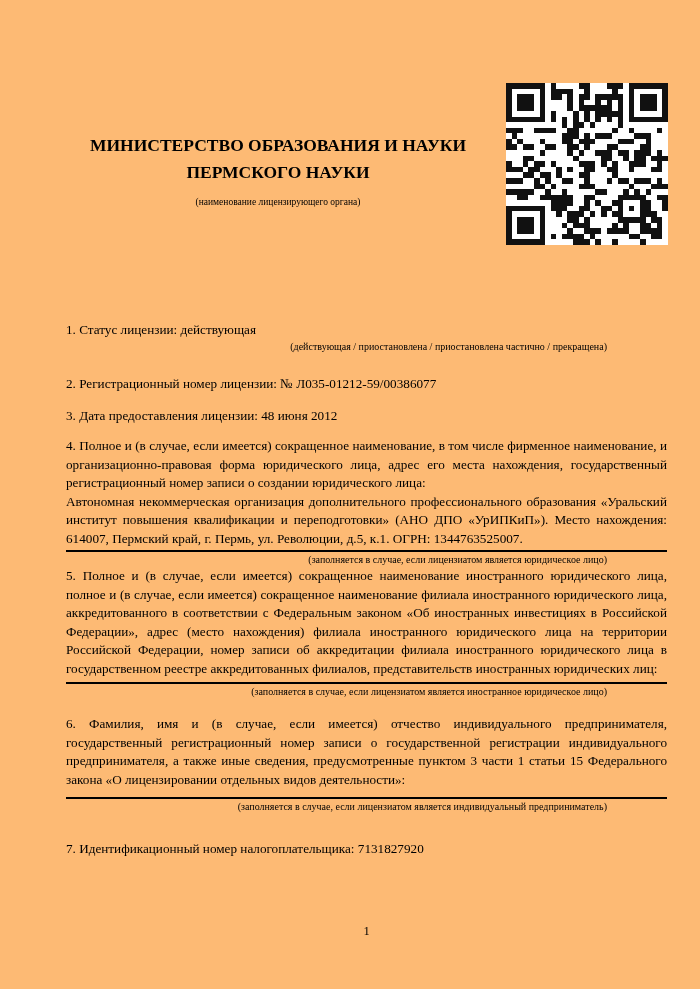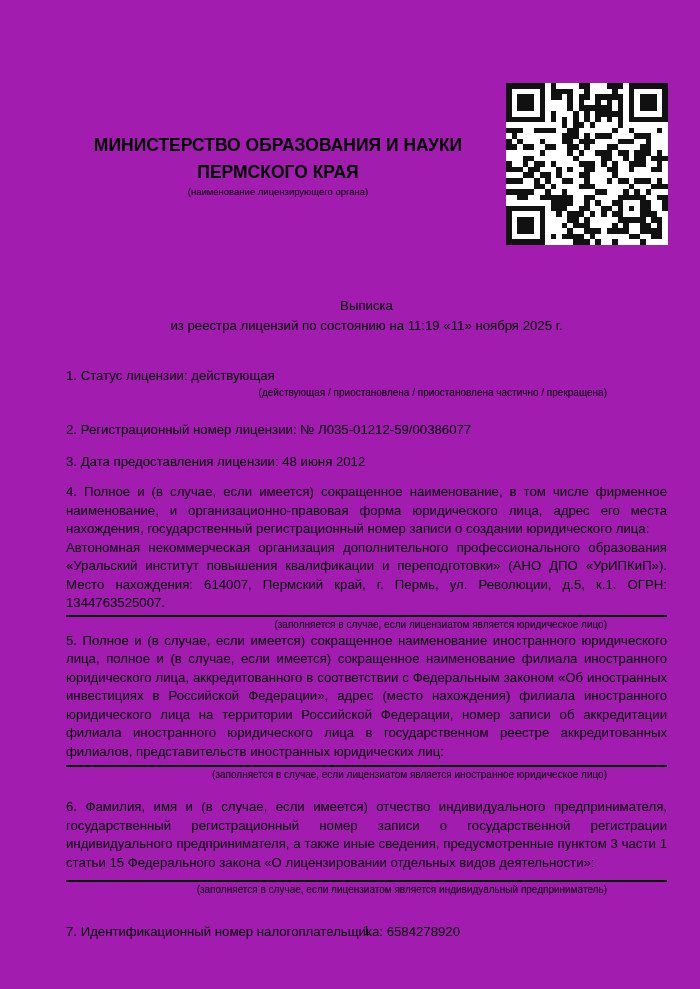--- a/index.html
+++ b/index.html
@@ -1,22 +1,22 @@
 <!DOCTYPE html>
 <html><head>
 <meta charset="utf-8">
 <style>
   html,body{margin:0;padding:0;background:#ffffff;}
   .page{
-    position:relative;width:700px;height:989px;background:#a21caf;color:#000;
-    font-family:Liberation Sans, sans-serif;overflow:hidden;
+    position:relative;width:700px;height:989px;background:#fdba74;color:#000;
+    font-family:Liberation Serif, serif;overflow:hidden;
   }
   .header{position:absolute;left:66px;top:132px;width:424px;text-align:center;}
   .header-title{font-weight:bold;font-size:17.5px;line-height:27px;}
-  .header-caption{font-size:9.5px;line-height:12px;margin-top:0;}
+  .header-caption{font-size:9.5px;line-height:12px;margin-top:10px;}
   .qr{position:absolute;left:506px;top:83px;width:162px;height:162px;}
   .qr svg{display:block;width:100%;height:100%;}
   .content{position:absolute;left:66px;top:290px;width:601px;font-size:13.2px;}
   .doc-title{text-align:center;line-height:20px;margin-top:6px;}
   .item{line-height:19px;}
   .para{text-align:justify;line-height:18.5px;}
   .caption{font-size:10px;line-height:14px;text-align:right;padding-right:60px;}
   .rule{border-top:2px solid #000;height:0;width:100%;}
   .mt1{margin-top:1px}.mt2{margin-top:2px}.mt4{margin-top:4px}.mt8{margin-top:8px}
   .mt12{margin-top:12px}.mt13{margin-top:13px}.mt14{}.mt16{margin-top:16px}
@@ -24,38 +24,34 @@
   .page-number{position:absolute;left:66px;top:924px;width:601px;text-align:center;font-size:12.5px;}
 </style>
 </head>
 <body>
 
 <div class="page">
 
   <div class="header">
     <div class="header-title">
       <div>МИНИСТЕРСТВО ОБРАЗОВАНИЯ И НАУКИ</div>
-      <div>ПЕРМСКОГО КРАЯ</div>
+      <div>ПЕРМСКОГО НАУКИ</div>
     </div>
     <div class="header-caption">(наименование лицензирующего органа)</div>
   </div>
 
   <div class="qr">
     <svg viewBox="0 0 29 29" shape-rendering="crispEdges" aria-hidden="true">
       <rect x="0" y="0" width="29" height="29" fill="#ffffff"></rect>
       <path id="qr-path" fill="#111111" d="M0 0h1v1h-1zM1 0h1v1h-1zM2 0h1v1h-1zM3 0h1v1h-1zM4 0h1v1h-1zM5 0h1v1h-1zM6 0h1v1h-1zM8 0h1v1h-1zM13 0h1v1h-1zM14 0h1v1h-1zM18 0h1v1h-1zM19 0h1v1h-1zM20 0h1v1h-1zM22 0h1v1h-1zM23 0h1v1h-1zM24 0h1v1h-1zM25 0h1v1h-1zM26 0h1v1h-1zM27 0h1v1h-1zM28 0h1v1h-1zM0 1h1v1h-1zM6 1h1v1h-1zM8 1h1v1h-1zM9 1h1v1h-1zM10 1h1v1h-1zM11 1h1v1h-1zM14 1h1v1h-1zM19 1h1v1h-1zM22 1h1v1h-1zM28 1h1v1h-1zM0 2h1v1h-1zM2 2h1v1h-1zM3 2h1v1h-1zM4 2h1v1h-1zM6 2h1v1h-1zM8 2h1v1h-1zM9 2h1v1h-1zM11 2h1v1h-1zM13 2h1v1h-1zM14 2h1v1h-1zM16 2h1v1h-1zM17 2h1v1h-1zM18 2h1v1h-1zM19 2h1v1h-1zM20 2h1v1h-1zM22 2h1v1h-1zM24 2h1v1h-1zM25 2h1v1h-1zM26 2h1v1h-1zM28 2h1v1h-1zM0 3h1v1h-1zM2 3h1v1h-1zM3 3h1v1h-1zM4 3h1v1h-1zM6 3h1v1h-1zM11 3h1v1h-1zM13 3h1v1h-1zM16 3h1v1h-1zM18 3h1v1h-1zM20 3h1v1h-1zM22 3h1v1h-1zM24 3h1v1h-1zM25 3h1v1h-1zM26 3h1v1h-1zM28 3h1v1h-1zM0 4h1v1h-1zM2 4h1v1h-1zM3 4h1v1h-1zM4 4h1v1h-1zM6 4h1v1h-1zM11 4h1v1h-1zM13 4h1v1h-1zM14 4h1v1h-1zM15 4h1v1h-1zM16 4h1v1h-1zM17 4h1v1h-1zM18 4h1v1h-1zM20 4h1v1h-1zM22 4h1v1h-1zM24 4h1v1h-1zM25 4h1v1h-1zM26 4h1v1h-1zM28 4h1v1h-1zM0 5h1v1h-1zM6 5h1v1h-1zM8 5h1v1h-1zM12 5h1v1h-1zM14 5h1v1h-1zM16 5h1v1h-1zM17 5h1v1h-1zM18 5h1v1h-1zM19 5h1v1h-1zM20 5h1v1h-1zM22 5h1v1h-1zM28 5h1v1h-1zM0 6h1v1h-1zM1 6h1v1h-1zM2 6h1v1h-1zM3 6h1v1h-1zM4 6h1v1h-1zM5 6h1v1h-1zM6 6h1v1h-1zM8 6h1v1h-1zM10 6h1v1h-1zM12 6h1v1h-1zM14 6h1v1h-1zM16 6h1v1h-1zM18 6h1v1h-1zM20 6h1v1h-1zM22 6h1v1h-1zM23 6h1v1h-1zM24 6h1v1h-1zM25 6h1v1h-1zM26 6h1v1h-1zM27 6h1v1h-1zM28 6h1v1h-1zM10 7h1v1h-1zM12 7h1v1h-1zM13 7h1v1h-1zM15 7h1v1h-1zM20 7h1v1h-1zM0 8h1v1h-1zM1 8h1v1h-1zM2 8h1v1h-1zM5 8h1v1h-1zM6 8h1v1h-1zM7 8h1v1h-1zM8 8h1v1h-1zM11 8h1v1h-1zM12 8h1v1h-1zM19 8h1v1h-1zM22 8h1v1h-1zM27 8h1v1h-1zM1 9h1v1h-1zM10 9h1v1h-1zM11 9h1v1h-1zM12 9h1v1h-1zM14 9h1v1h-1zM16 9h1v1h-1zM17 9h1v1h-1zM18 9h1v1h-1zM23 9h1v1h-1zM24 9h1v1h-1zM25 9h1v1h-1zM0 10h1v1h-1zM2 10h1v1h-1zM6 10h1v1h-1zM10 10h1v1h-1zM11 10h1v1h-1zM13 10h1v1h-1zM14 10h1v1h-1zM15 10h1v1h-1zM20 10h1v1h-1zM21 10h1v1h-1zM22 10h1v1h-1zM25 10h1v1h-1zM0 11h1v1h-1zM1 11h1v1h-1zM3 11h1v1h-1zM4 11h1v1h-1zM7 11h1v1h-1zM8 11h1v1h-1zM11 11h1v1h-1zM12 11h1v1h-1zM14 11h1v1h-1zM18 11h1v1h-1zM19 11h1v1h-1zM24 11h1v1h-1zM25 11h1v1h-1zM6 12h1v1h-1zM11 12h1v1h-1zM13 12h1v1h-1zM16 12h1v1h-1zM17 12h1v1h-1zM18 12h1v1h-1zM20 12h1v1h-1zM21 12h1v1h-1zM23 12h1v1h-1zM24 12h1v1h-1zM25 12h1v1h-1zM27 12h1v1h-1zM3 13h1v1h-1zM4 13h1v1h-1zM12 13h1v1h-1zM17 13h1v1h-1zM18 13h1v1h-1zM21 13h1v1h-1zM23 13h1v1h-1zM24 13h1v1h-1zM26 13h1v1h-1zM27 13h1v1h-1zM28 13h1v1h-1zM0 14h1v1h-1zM3 14h1v1h-1zM5 14h1v1h-1zM6 14h1v1h-1zM8 14h1v1h-1zM13 14h1v1h-1zM14 14h1v1h-1zM15 14h1v1h-1zM17 14h1v1h-1zM19 14h1v1h-1zM22 14h1v1h-1zM23 14h1v1h-1zM24 14h1v1h-1zM27 14h1v1h-1zM0 15h1v1h-1zM1 15h1v1h-1zM2 15h1v1h-1zM4 15h1v1h-1zM5 15h1v1h-1zM9 15h1v1h-1zM11 15h1v1h-1zM14 15h1v1h-1zM15 15h1v1h-1zM18 15h1v1h-1zM19 15h1v1h-1zM22 15h1v1h-1zM26 15h1v1h-1zM27 15h1v1h-1zM3 16h1v1h-1zM4 16h1v1h-1zM6 16h1v1h-1zM7 16h1v1h-1zM9 16h1v1h-1zM13 16h1v1h-1zM14 16h1v1h-1zM19 16h1v1h-1zM0 17h1v1h-1zM1 17h1v1h-1zM2 17h1v1h-1zM5 17h1v1h-1zM7 17h1v1h-1zM10 17h1v1h-1zM11 17h1v1h-1zM14 17h1v1h-1zM18 17h1v1h-1zM20 17h1v1h-1zM21 17h1v1h-1zM23 17h1v1h-1zM24 17h1v1h-1zM25 17h1v1h-1zM27 17h1v1h-1zM5 18h1v1h-1zM6 18h1v1h-1zM8 18h1v1h-1zM13 18h1v1h-1zM14 18h1v1h-1zM15 18h1v1h-1zM22 18h1v1h-1zM26 18h1v1h-1zM27 18h1v1h-1zM28 18h1v1h-1zM0 19h1v1h-1zM1 19h1v1h-1zM2 19h1v1h-1zM3 19h1v1h-1zM4 19h1v1h-1zM7 19h1v1h-1zM10 19h1v1h-1zM16 19h1v1h-1zM17 19h1v1h-1zM21 19h1v1h-1zM23 19h1v1h-1zM25 19h1v1h-1zM2 20h1v1h-1zM3 20h1v1h-1zM6 20h1v1h-1zM7 20h1v1h-1zM8 20h1v1h-1zM9 20h1v1h-1zM10 20h1v1h-1zM11 20h1v1h-1zM14 20h1v1h-1zM15 20h1v1h-1zM20 20h1v1h-1zM21 20h1v1h-1zM22 20h1v1h-1zM23 20h1v1h-1zM24 20h1v1h-1zM27 20h1v1h-1zM28 20h1v1h-1zM8 21h1v1h-1zM9 21h1v1h-1zM10 21h1v1h-1zM11 21h1v1h-1zM14 21h1v1h-1zM16 21h1v1h-1zM19 21h1v1h-1zM20 21h1v1h-1zM24 21h1v1h-1zM25 21h1v1h-1zM28 21h1v1h-1zM0 22h1v1h-1zM1 22h1v1h-1zM2 22h1v1h-1zM3 22h1v1h-1zM4 22h1v1h-1zM5 22h1v1h-1zM6 22h1v1h-1zM8 22h1v1h-1zM9 22h1v1h-1zM10 22h1v1h-1zM13 22h1v1h-1zM14 22h1v1h-1zM17 22h1v1h-1zM18 22h1v1h-1zM20 22h1v1h-1zM22 22h1v1h-1zM24 22h1v1h-1zM25 22h1v1h-1zM28 22h1v1h-1zM0 23h1v1h-1zM6 23h1v1h-1zM9 23h1v1h-1zM11 23h1v1h-1zM12 23h1v1h-1zM13 23h1v1h-1zM15 23h1v1h-1zM17 23h1v1h-1zM19 23h1v1h-1zM20 23h1v1h-1zM24 23h1v1h-1zM25 23h1v1h-1zM26 23h1v1h-1zM0 24h1v1h-1zM2 24h1v1h-1zM3 24h1v1h-1zM4 24h1v1h-1zM6 24h1v1h-1zM11 24h1v1h-1zM12 24h1v1h-1zM14 24h1v1h-1zM20 24h1v1h-1zM21 24h1v1h-1zM22 24h1v1h-1zM23 24h1v1h-1zM24 24h1v1h-1zM26 24h1v1h-1zM27 24h1v1h-1zM0 25h1v1h-1zM2 25h1v1h-1zM3 25h1v1h-1zM4 25h1v1h-1zM6 25h1v1h-1zM10 25h1v1h-1zM12 25h1v1h-1zM13 25h1v1h-1zM14 25h1v1h-1zM19 25h1v1h-1zM21 25h1v1h-1zM24 25h1v1h-1zM25 25h1v1h-1zM27 25h1v1h-1zM0 26h1v1h-1zM2 26h1v1h-1zM3 26h1v1h-1zM4 26h1v1h-1zM6 26h1v1h-1zM11 26h1v1h-1zM14 26h1v1h-1zM15 26h1v1h-1zM16 26h1v1h-1zM18 26h1v1h-1zM19 26h1v1h-1zM20 26h1v1h-1zM21 26h1v1h-1zM24 26h1v1h-1zM25 26h1v1h-1zM26 26h1v1h-1zM27 26h1v1h-1zM0 27h1v1h-1zM6 27h1v1h-1zM8 27h1v1h-1zM10 27h1v1h-1zM11 27h1v1h-1zM12 27h1v1h-1zM13 27h1v1h-1zM15 27h1v1h-1zM22 27h1v1h-1zM23 27h1v1h-1zM26 27h1v1h-1zM27 27h1v1h-1zM0 28h1v1h-1zM1 28h1v1h-1zM2 28h1v1h-1zM3 28h1v1h-1zM4 28h1v1h-1zM5 28h1v1h-1zM6 28h1v1h-1zM12 28h1v1h-1zM13 28h1v1h-1zM14 28h1v1h-1zM16 28h1v1h-1zM19 28h1v1h-1zM24 28h1v1h-1z"></path>
     </svg>
   </div>
 
   <div class="content">
 
-    <div class="doc-title">
-      <div>Выписка</div>
-      <div>из реестра лицензий по состоянию на 11:19 «11» ноября 2025 г.</div>
-    </div>
 
     <div class="item mt30">1. Статус лицензии: действующая</div>
     <div class="caption mt1">(действующая / приостановлена / приостановлена частично / прекращена)</div>
 
     <div class="item mt20">2. Регистрационный номер лицензии: № Л035-01212-59/00386077</div>
 
     <div class="item mt13">3. Дата предоставления лицензии: 48 июня 2012</div>
 
     <div class="para mt12">4. Полное и (в случае, если имеется) сокращенное наименование, в том числе фирменное наименование, и организационно-правовая форма юридического лица, адрес его места нахождения, государственный регистрационный номер записи о создании юридического лица:</div>
     <div class="para">Автономная некоммерческая организация дополнительного профессионального образования «Уральский институт повышения квалификации и переподготовки» (АНО ДПО «УрИПКиП»). Место нахождения: 614007, Пермский край, г. Пермь, ул. Революции, д.5, к.1. ОГРН: 1344763525007.</div>
@@ -63,19 +59,19 @@
     <div class="caption mt1">(заполняется в случае, если лицензиатом является юридическое лицо)</div>
 
     <div class="para mt14">5. Полное и (в случае, если имеется) сокращенное наименование иностранного юридического лица, полное и (в случае, если имеется) сокращенное наименование филиала иностранного юридического лица, аккредитованного в соответствии с Федеральным законом «Об иностранных инвестициях в Российской Федерации», адрес (место нахождения) филиала иностранного юридического лица на территории Российской Федерации, номер записи об аккредитации филиала иностранного юридического лица в государственном реестре аккредитованных филиалов, представительств иностранных юридических лиц:</div>
     <div class="rule mt4"></div>
     <div class="caption mt1">(заполняется в случае, если лицензиатом является иностранное юридическое лицо)</div>
 
     <div class="para mt16">6. Фамилия, имя и (в случае, если имеется) отчество индивидуального предпринимателя, государственный регистрационный номер записи о государственной регистрации индивидуального предпринимателя, а также иные сведения, предусмотренные пунктом 3 части 1 статьи 15 Федерального закона «О лицензировании отдельных видов деятельности»:</div>
     <div class="rule mt8"></div>
     <div class="caption mt1">(заполняется в случае, если лицензиатом является индивидуальный предприниматель)</div>
 
-    <div class="item mt25">7. Идентификационный номер налогоплательщика: 6584278920</div>
+    <div class="item mt25">7. Идентификационный номер налогоплательщика: 7131827920</div>
 
   </div>
 
   <div class="page-number">1</div>
 
 </div>
 
 </body></html>

